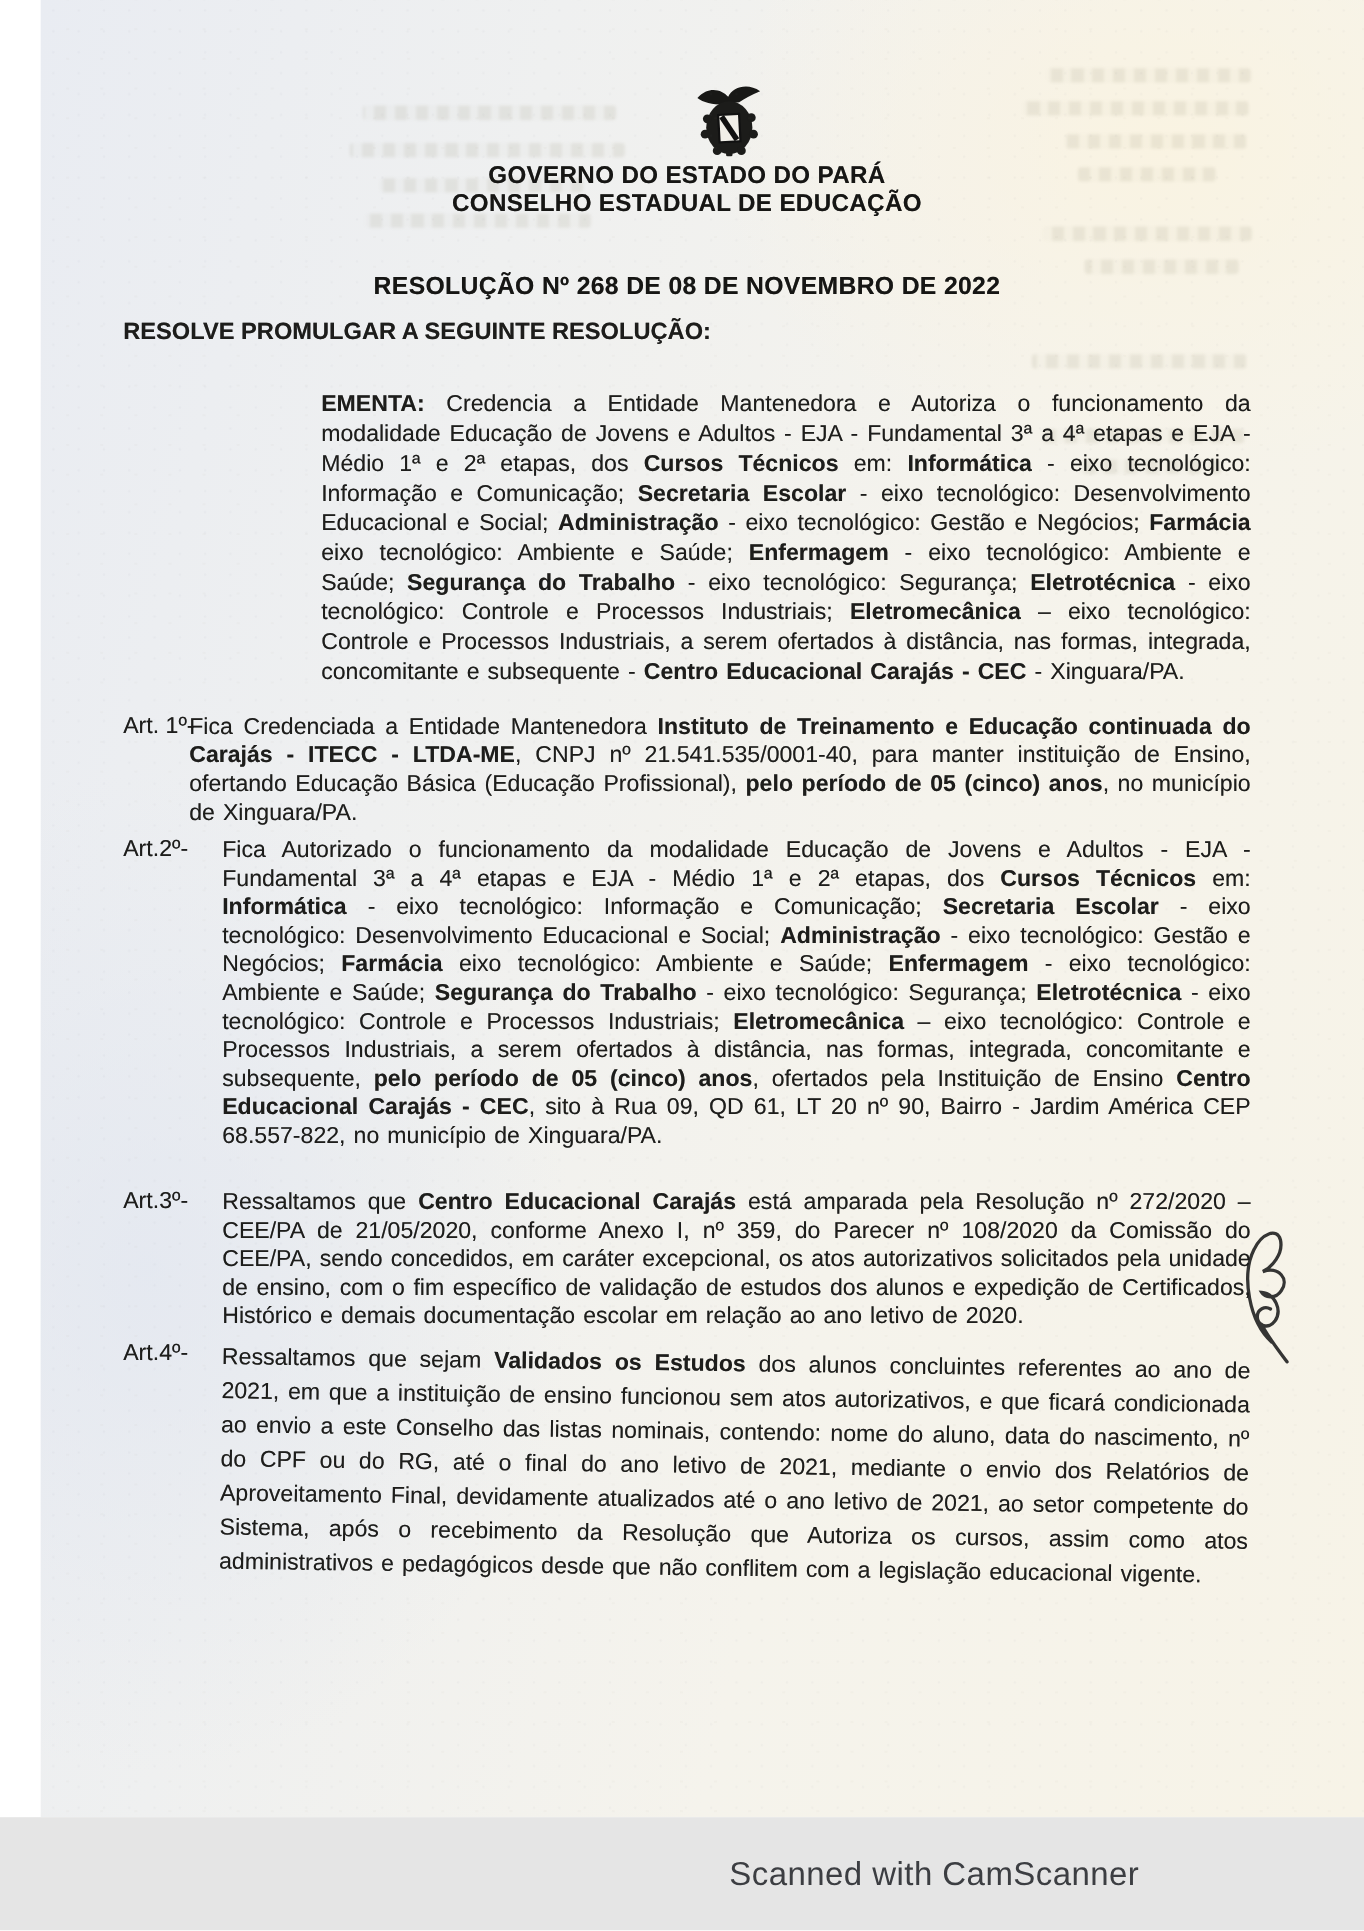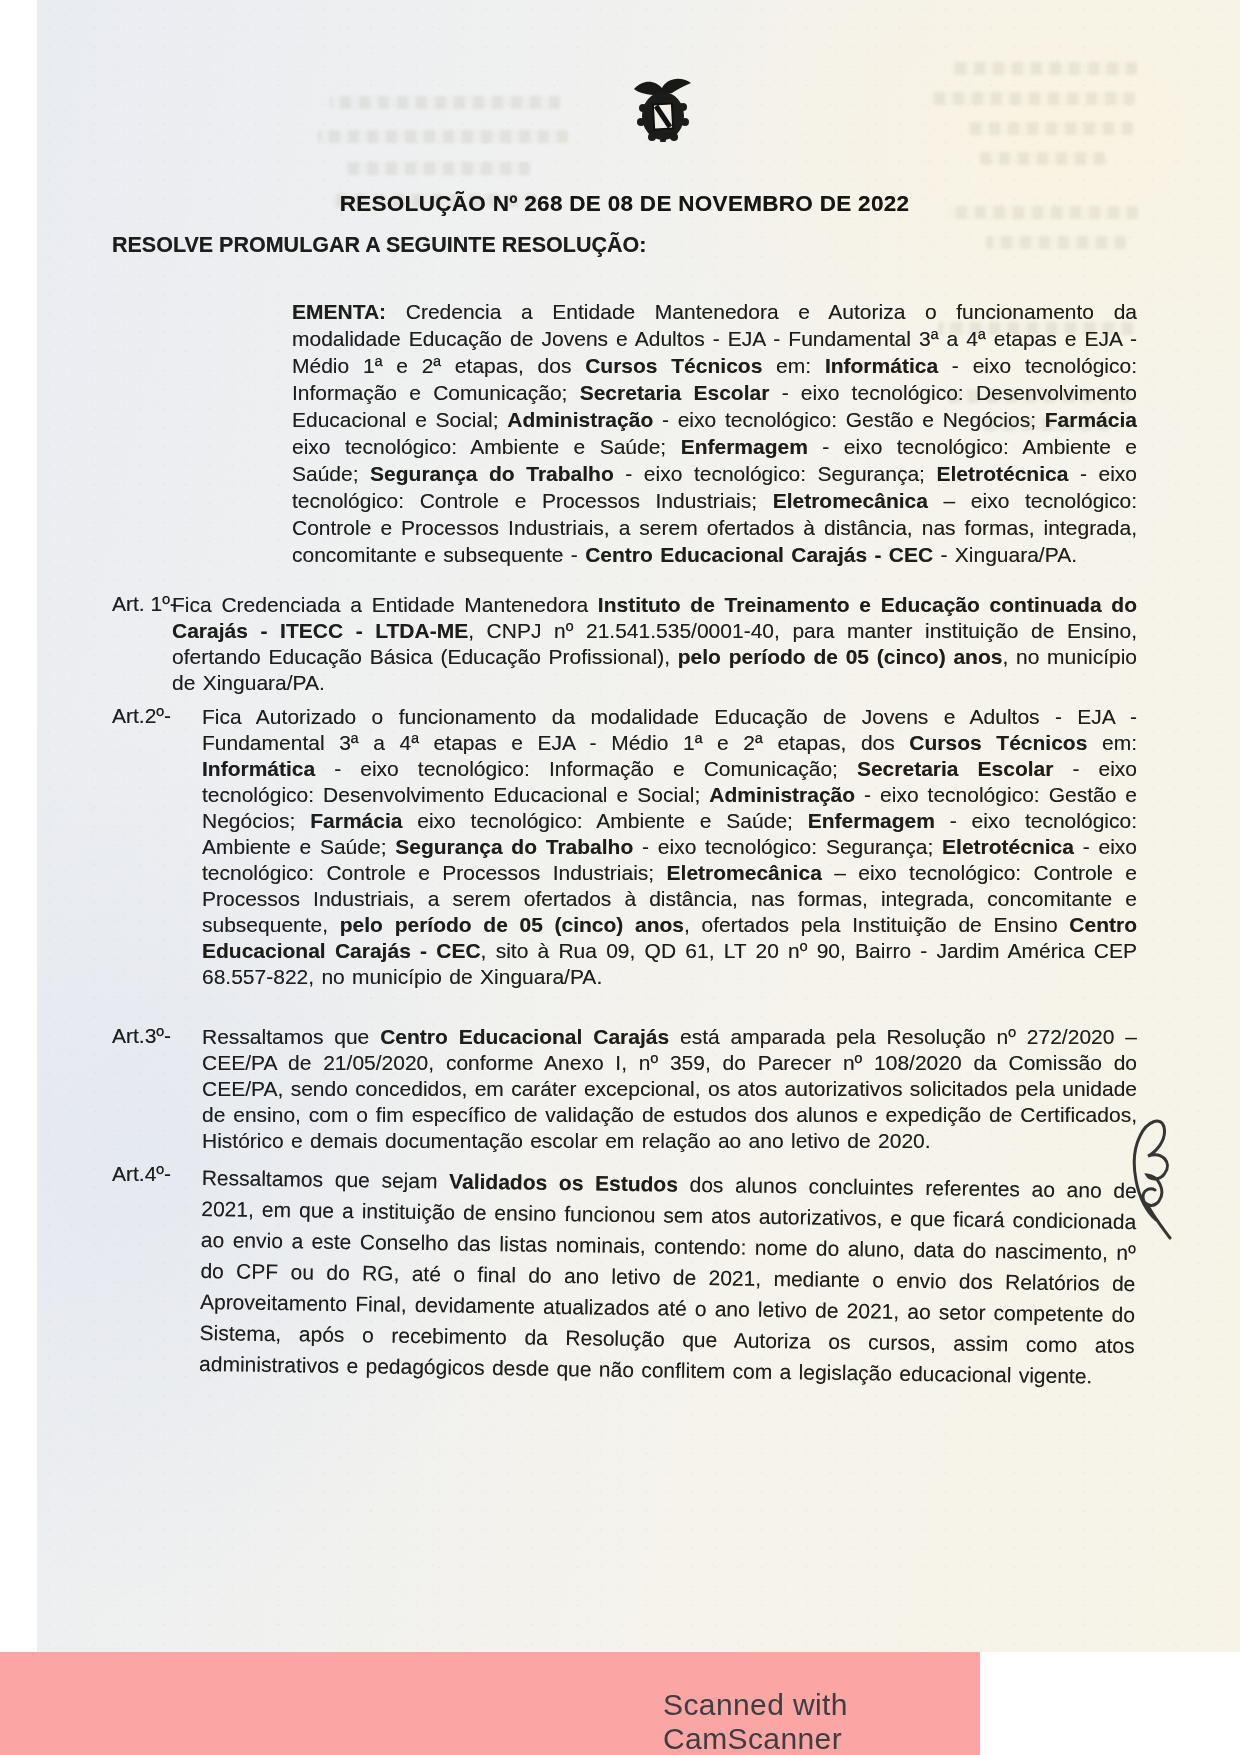--- a/index.html
+++ b/index.html
@@ -68,21 +68,21 @@
   .m-art1{margin-top:24px;}
   .m-art2{margin-top:8px;}
   .m-art3{margin-top:34px;}
   .m-art4{margin-top:8px;}
   .a4{line-height:31px;transform:rotate(.8deg);transform-origin:0 0;}
   .b{font-weight:bold;}
   
   .paraph{position:absolute;left:1083px;top:1108px;width:72px;height:132px;}
   
   .footer{
-    position:absolute;left:0;top:1652px;width:980px;height:103px;background:#fca5a5;
+    position:absolute;left:0;top:1652px;width:1240px;height:103px;background:#e5e5e5;
   }
   .footer span{
     position:absolute;left:663px;top:36px;font-size:30px;color:#3c3e42;
     letter-spacing:.4px;
   }
 </style>
 </head>
 <body>
 
 <div class="page">
@@ -114,20 +114,24 @@
           <circle cx="11" cy="48" r="4" fill="#1c1c1a"></circle>
           <circle cx="55" cy="48" r="4" fill="#1c1c1a"></circle>
           <circle cx="22" cy="63" r="4" fill="#1c1c1a"></circle>
           <circle cx="44" cy="63" r="4" fill="#1c1c1a"></circle>
           <circle cx="33" cy="66" r="3" fill="#1c1c1a"></circle>
           <rect x="23.5" y="30" width="19" height="25" fill="#f1efe8" stroke="#111" stroke-width="2" transform="rotate(-3 33 42)"></rect>
           <path d="M26,32 L40,53" stroke="#111" stroke-width="5"></path>
         </svg>
       </div>
 
+      <div class="org-wrap">
+        <div class="org">GOVERNO DO ESTADO DO PARÁ</div>
+        <div class="org">CONSELHO ESTADUAL DE EDUCAÇÃO</div>
+      </div>
 
       <div class="title">RESOLUÇÃO Nº 268 DE 08 DE NOVEMBRO DE 2022</div>
 
 
       <p class="resolve">RESOLVE PROMULGAR A SEGUINTE RESOLUÇÃO:</p>
 
       <p class="body-text ementa"><span class="b">EMENTA: </span><span>Credencia a Entidade Mantenedora e Autoriza o funcionamento da modalidade Educação de Jovens e Adultos - EJA - Fundamental 3ª a 4ª etapas e EJA - Médio 1ª e 2ª etapas, dos </span><span class="b">Cursos Técnicos</span><span> em: </span><span class="b">Informática</span><span> - eixo tecnológico: Informação e Comunicação; </span><span class="b">Secretaria Escolar</span><span> - eixo tecnológico: Desenvolvimento Educacional e Social; </span><span class="b">Administração</span><span> - eixo tecnológico: Gestão e Negócios; </span><span class="b">Farmácia</span><span> eixo tecnológico: Ambiente e Saúde; </span><span class="b">Enfermagem</span><span> - eixo tecnológico: Ambiente e Saúde; </span><span class="b">Segurança do Trabalho</span><span> - eixo tecnológico: Segurança; </span><span class="b">Eletrotécnica</span><span> - eixo tecnológico: Controle e Processos Industriais; </span><span class="b">Eletromecânica</span><span> – eixo tecnológico: Controle e Processos Industriais, a serem ofertados à distância, nas formas, integrada, concomitante e subsequente - </span><span class="b">Centro Educacional Carajás - CEC</span><span> - Xinguara/PA.</span></p>
 
       <div class="article first m-art1">
         <span class="art-label">Art. 1º-</span>

